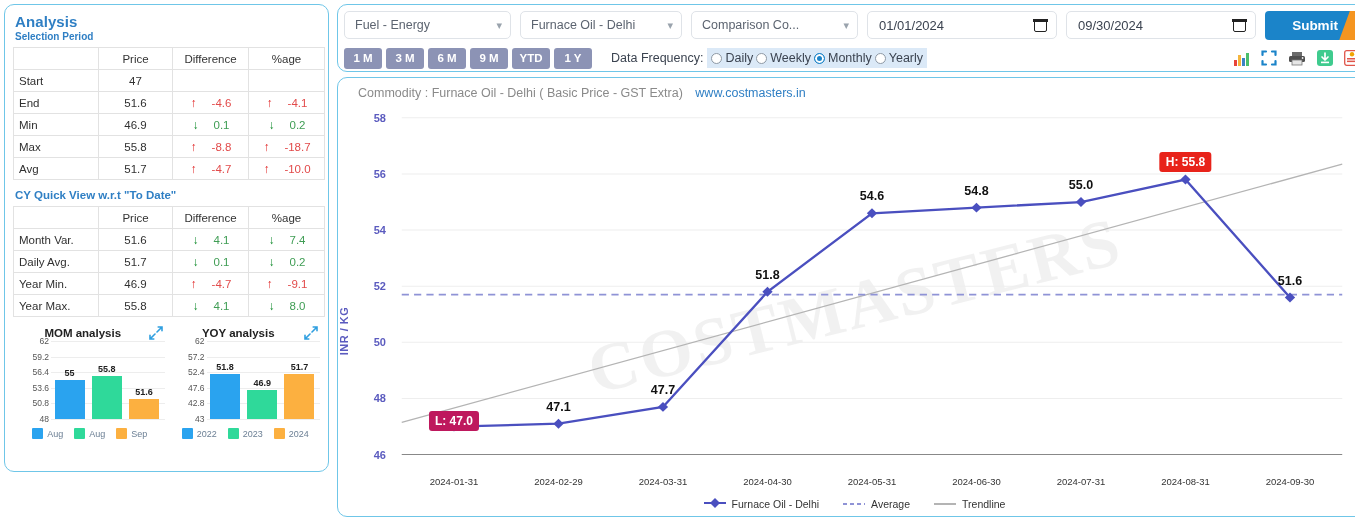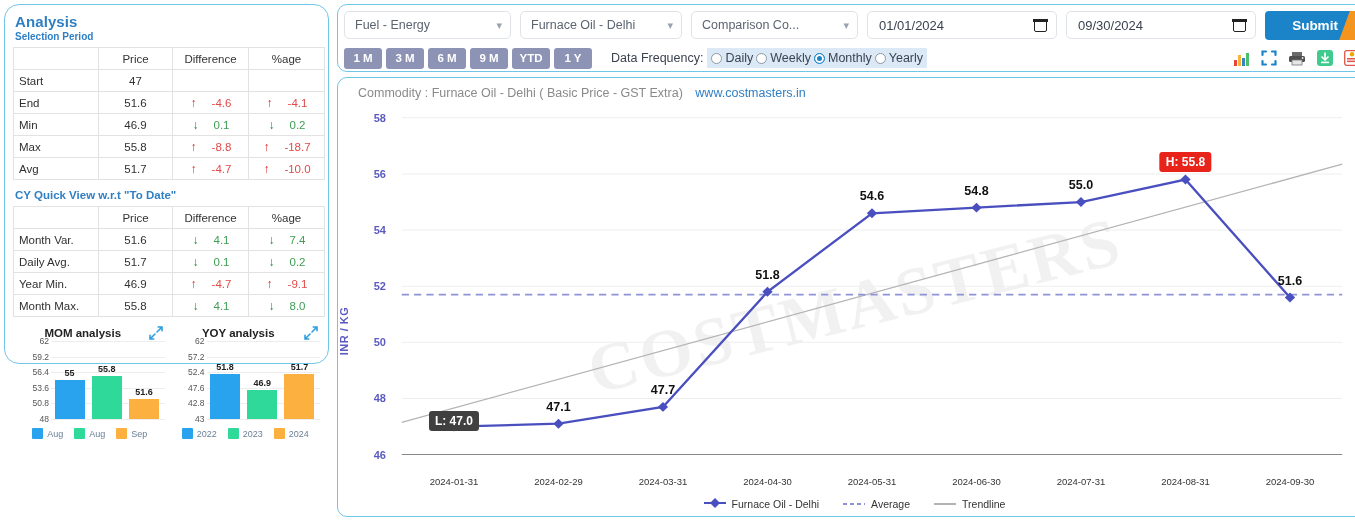--- a/index.html
+++ b/index.html
@@ -7,22 +7,22 @@
     margin: 0; padding: 0;
     width: 1355px; height: 523px;
     background: #ffffff;
     font-family: "Liberation Sans", sans-serif;
     overflow: hidden;
   }
   .app { display: flex; width: 1355px; height: 523px; padding: 4px 5px 6px 4px; gap: 8px; }
 
   
   .sidebar {
-    width: 325px; height: 360px;
-    border: 1.5px solid #6fc6e8; border-radius: 15px;
+    width: 325px; height: 468px;
+    border: 1.5px solid #6fc6e8; border-radius: 10px;
     background: #fff; padding: 6px 8px 4px 8px;
     position: relative;
   }
   .analysis-title { color: #2f7fc4; font-size: 15px; font-weight: bold; letter-spacing: .1px; margin: 2px 0 1px 2px; }
   .sub-head { color: #2f7fc4; font-size: 10px; font-weight: bold; margin: 0 0 5px 2px; }
   .sub-head2 { color: #2f7fc4; font-size: 11.5px; font-weight: bold; margin: 9px 0 5px 2px; }
 
   table.stats { width: 311px; border-collapse: collapse; table-layout: fixed; }
   table.stats th, table.stats td {
     border: 1px solid #e2e2e2; font-size: 11.5px; color: #303030;
@@ -123,21 +123,21 @@
   }
   .plotarea { position: absolute; left: 0; top: 22px; right: 0; bottom: 0; }
   .ylabel {
     position: absolute; left: 6px; top: 225px; transform: rotate(-90deg) translateX(-50%);
     transform-origin: left center; font-size: 11px; font-weight: bold; color: #5b5bbf; letter-spacing: .5px;
   }
   .ytick { position: absolute; font-size: 11px; font-weight: bold; color: #5b5bbf; transform: translateY(-50%); text-align: right; width: 26px; }
   .xtick { position: absolute; font-size: 9.5px; color: #333; transform: translateX(-50%); }
   .dlabel { position: absolute; font-size: 12.5px; font-weight: bold; color: #111; transform: translateX(-50%); white-space: nowrap; }
   .badge { position: absolute; font-size: 12px; font-weight: bold; color: #fff; padding: 3px 6px; border-radius: 3px; transform: translateX(-50%); white-space: nowrap; }
-  .badge.low { background: #404040; }
+  .badge.low { background: #be185d; }
   .badge.high { background: #e8231a; }
   .clegend { position: absolute; left: 0; right: 0; bottom: 6px; display: flex; justify-content: center; gap: 24px; align-items: center; }
   .clegend .li { display: flex; align-items: center; gap: 6px; font-size: 10.5px; color: #333; }
 </style>
 </head>
 <body>
 
 <div class="app">
 
   <div class="sidebar">
@@ -293,21 +293,21 @@
               </span>
             </td>
             <td class="num">
               <span class="cellwrap">
                 <span class="arrow up">↑</span>
                 <span class="val-red">-9.1</span>
               </span>
             </td>
           </tr>
           <tr>
-            <td class="label">Month Max.</td>
+            <td class="label">Year Max.</td>
             <td class="num val-plain">55.8</td>
             <td class="num">
               <span class="cellwrap">
                 <span class="arrow down">↓</span>
                 <span class="val-green">4.1</span>
               </span>
             </td>
             <td class="num">
               <span class="cellwrap">
                 <span class="arrow down">↓</span>

